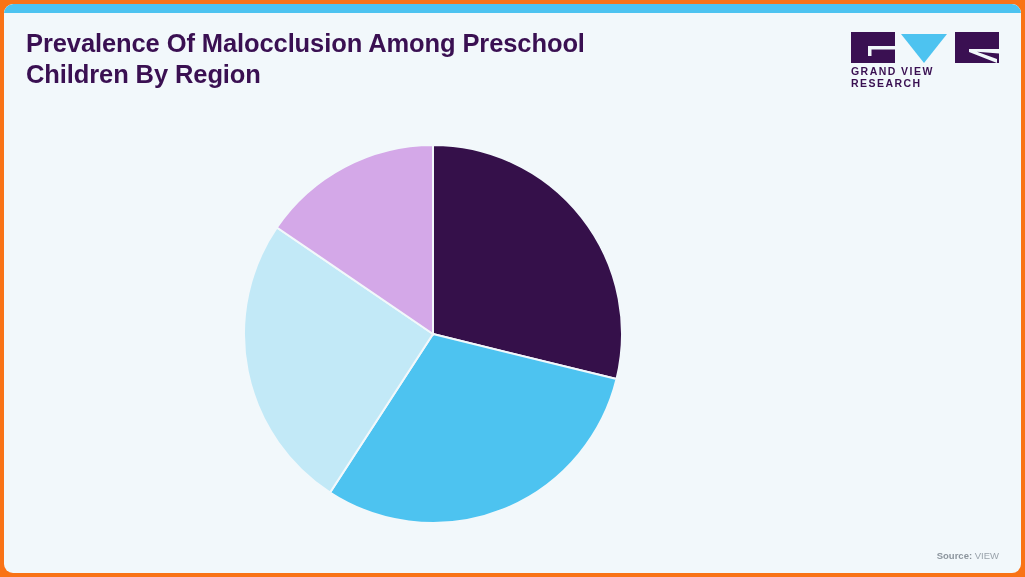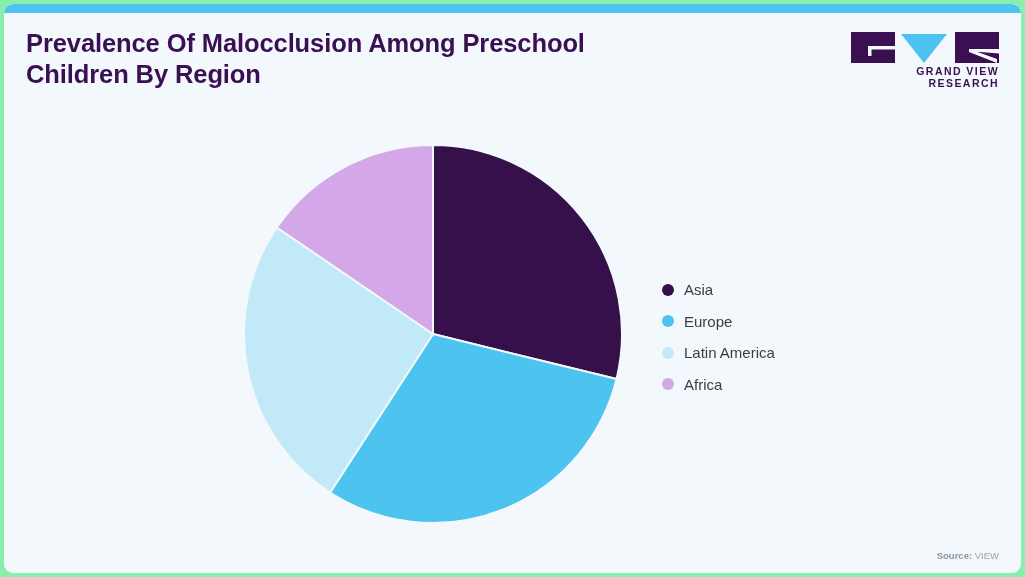--- a/index.html
+++ b/index.html
@@ -11,21 +11,21 @@
     width: 1025px;
     height: 577px;
     overflow: hidden;
     font-family: "Liberation Sans", sans-serif;
   }
 
   #canvas {
     position: relative;
     width: 1025px;
     height: 577px;
-    background: #86efac;
+    background: #f97316;
   }
 
   
   .card {
     position: absolute;
     left: 4px;
     top: 4px;
     width: 1017px;
     height: 569px;
     background: #F2F8FB;
@@ -70,21 +70,21 @@
   .logo-marks {
     position: relative;
     width: 148px;
     height: 31px;
   }
   .logo-wordmark {
     position: absolute;
     left: 0;
     top: 33px;
     width: 148px;
-    text-align: right;
+    text-align: left;
     color: #3A1052;
     font-size: 10.5px;
     font-weight: bold;
     letter-spacing: 1.45px;
     font-family: "Liberation Sans", sans-serif;
   }
 
   
   .pie-wrap {
     position: absolute;
@@ -164,38 +164,20 @@
       <svg class="pie-svg" viewBox="0 0 386 386">
         <g id="pie-slices">
             <path d="M 193 193 L 193.00 4.00 A 189 189 0 0 1 376.54 238.08 Z" fill="#35104A" stroke="#F2F8FB" stroke-width="2"></path>
             <path d="M 193 193 L 376.54 238.08 A 189 189 0 0 1 90.06 351.51 Z" fill="#4DC3F0" stroke="#F2F8FB" stroke-width="2"></path>
             <path d="M 193 193 L 90.06 351.51 A 189 189 0 0 1 36.87 86.49 Z" fill="#C2E9F7" stroke="#F2F8FB" stroke-width="2"></path>
             <path d="M 193 193 L 36.87 86.49 A 189 189 0 0 1 193.00 4.00 Z" fill="#D4A8E8" stroke="#F2F8FB" stroke-width="2"></path>
           </g>
       </svg>
     </div>
 
-    <div class="legend">
-      <div class="legend-item">
-        <span class="legend-swatch" style="background: rgb(53, 16, 74);"></span>
-        <span class="legend-label">Asia</span>
-      </div>
-      <div class="legend-item">
-        <span class="legend-swatch" style="background: rgb(77, 195, 240);"></span>
-        <span class="legend-label">Europe</span>
-      </div>
-      <div class="legend-item">
-        <span class="legend-swatch" style="background: rgb(194, 233, 247);"></span>
-        <span class="legend-label">Latin America</span>
-      </div>
-      <div class="legend-item">
-        <span class="legend-swatch" style="background: rgb(212, 168, 232);"></span>
-        <span class="legend-label">Africa</span>
-      </div>
-    </div>
 
     <div class="source">
       <b>Source:</b>
       <span>VIEW</span>
     </div>
 
   </div>
 </div>
 
 </body></html>

